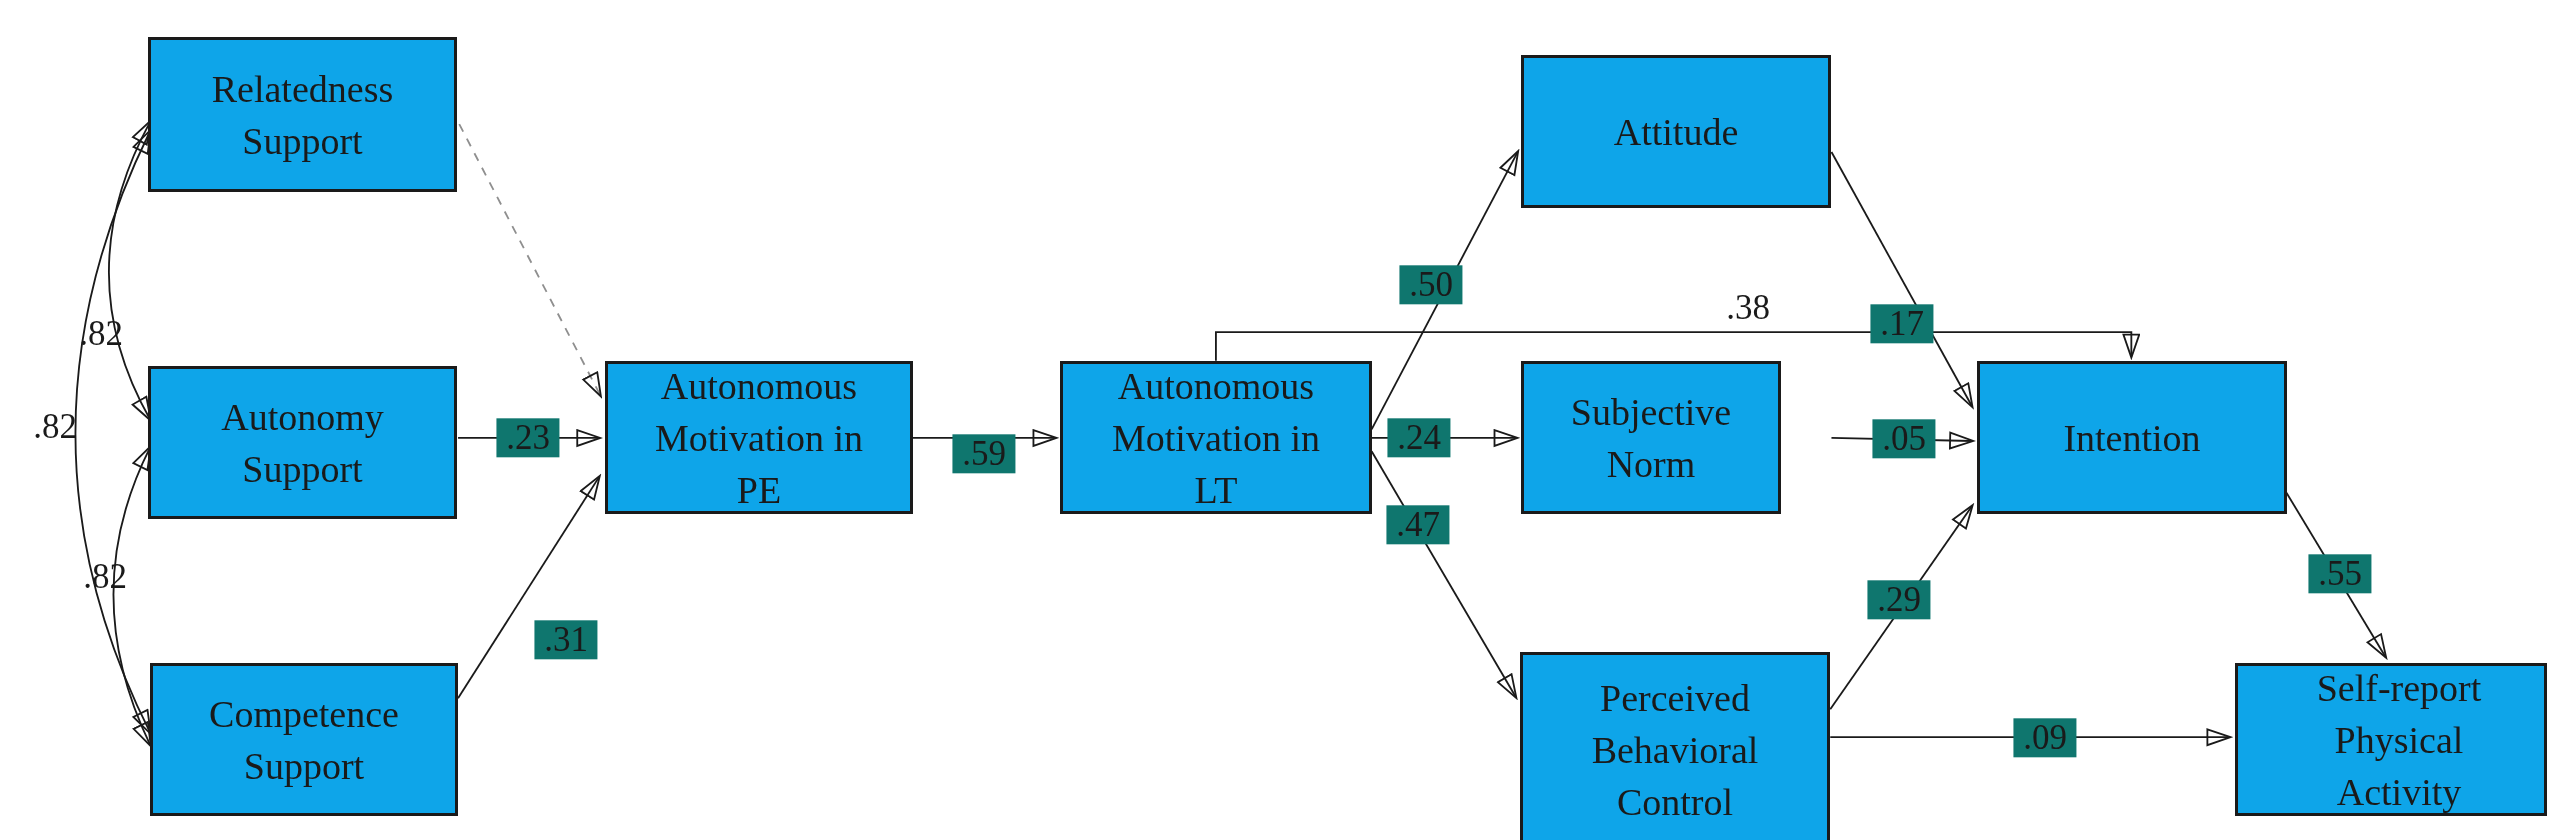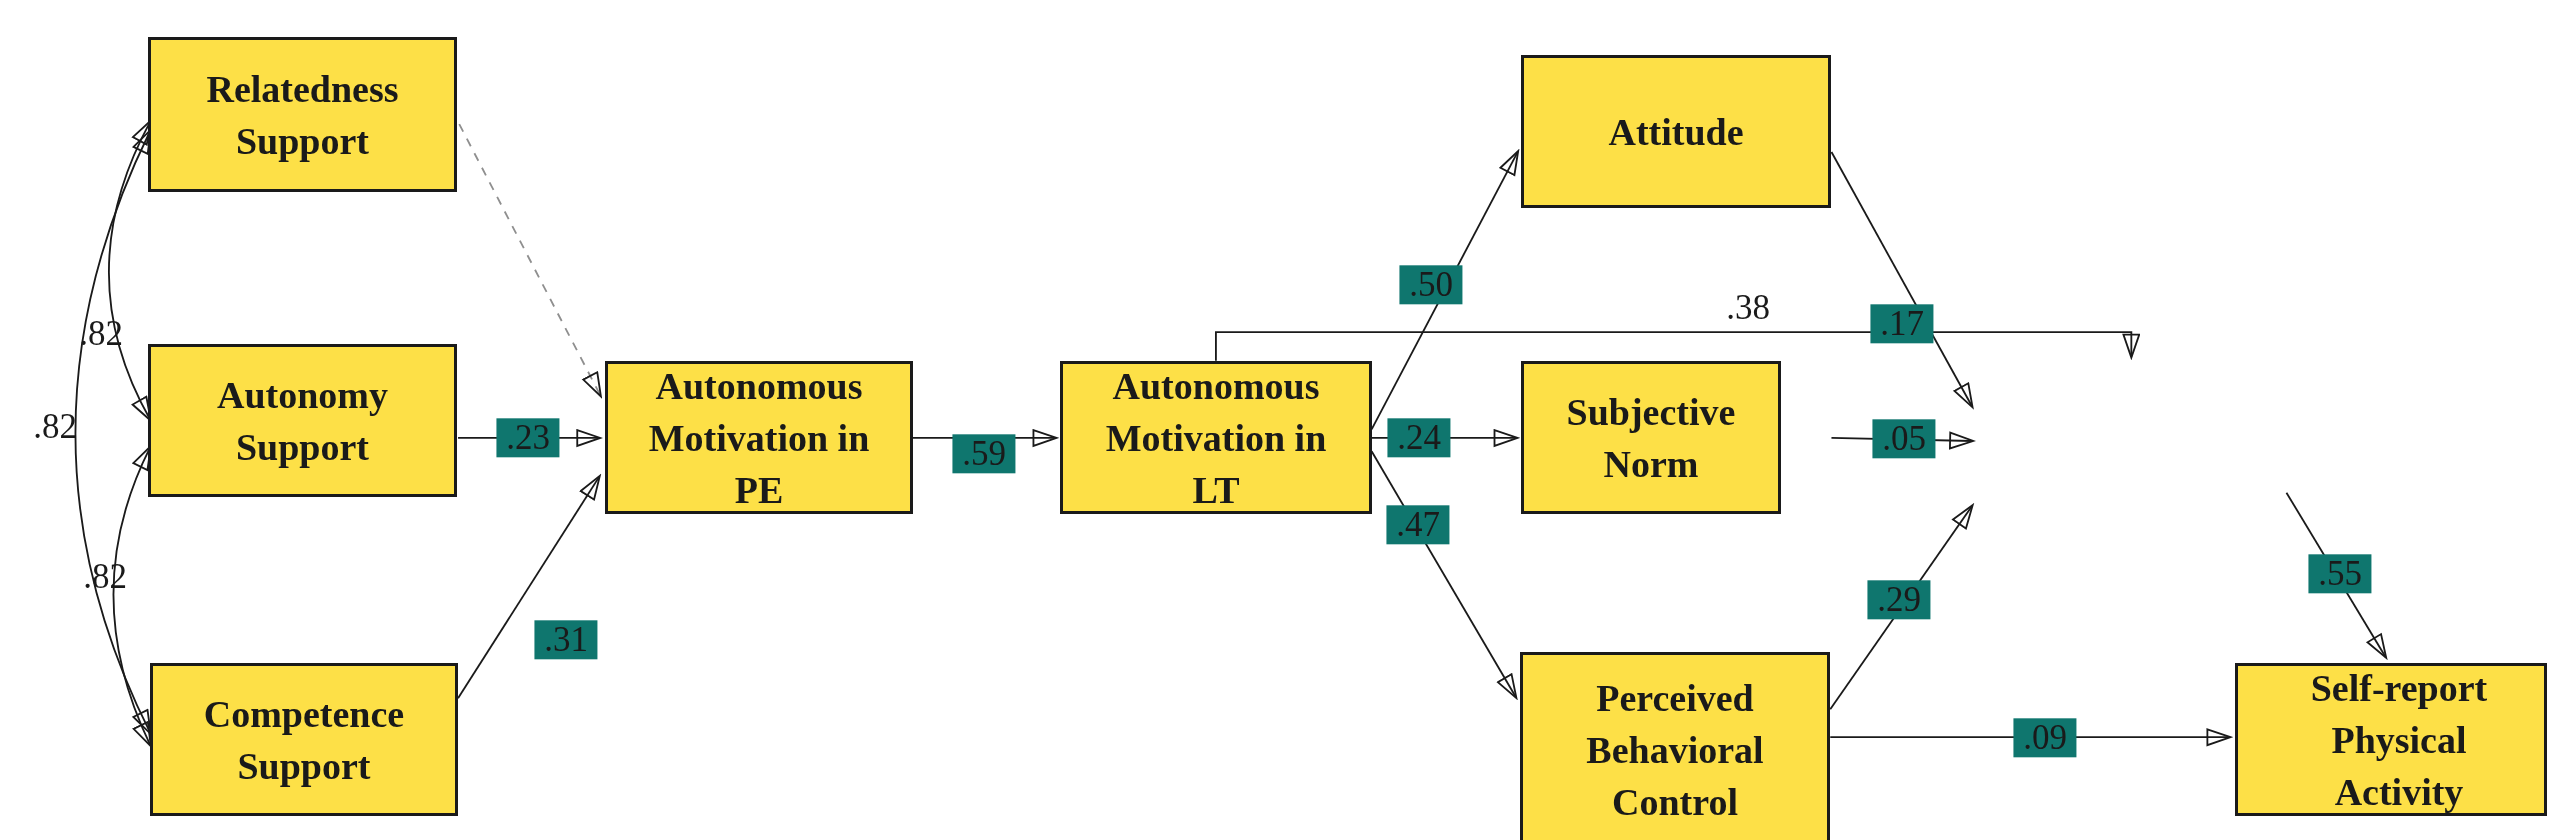--- a/index.html
+++ b/index.html
@@ -20,28 +20,27 @@
   svg.links path { fill: none; stroke: #1a1a1a; stroke-width: 3; }
   svg.links path.corr { stroke-width: 3; }
   svg.links path.dashed {
     stroke: #8f8f8f;
     stroke-dasharray: 14 13;
   }
   .node {
     position: absolute;
     box-sizing: border-box;
     border: 3px solid #1a1a1a;
-    background: #fde047;
+    background: #0ea5e9;
     display: flex;
     align-items: center;
     justify-content: center;
     text-align: center;
     font-size: 38px;
     line-height: 52px;
-    font-weight: bold;
   }
   .node span { white-space: pre-line; }
   .coef {
     position: absolute;
     transform: translate(-50%, -50%);
     font-size: 35px;
     line-height: 37px;
     white-space: nowrap;
   }
   .coef.onln {
@@ -80,21 +79,21 @@
     <path d="M 3010 720 L 3241 725" marker-end="url(#arrow)"></path>
     <path d="M 3008 1166 L 3241 832" marker-end="url(#arrow)"></path>
     <path d="M 3008 1212 L 3664 1212" marker-end="url(#arrow)"></path>
     <path d="M 3758 810 L 3921 1080" marker-end="url(#arrow)"></path>
   </svg>
 
   <div class="node" style="left:148px; top:37px; width:309px; height:155px;">
     <span>Relatedness
 Support</span>
   </div>
-  <div class="node" style="left:148px; top:344px; width:309px; height:153px;">
+  <div class="node" style="left:148px; top:366px; width:309px; height:153px;">
     <span>Autonomy
 Support</span>
   </div>
   <div class="node" style="left:150px; top:663px; width:308px; height:153px;">
     <span>Competence
 Support</span>
   </div>
   <div class="node" style="left:605px; top:361px; width:308px; height:153px;">
     <span>Autonomous
 Motivation in
@@ -110,20 +109,23 @@
   </div>
   <div class="node" style="left:1521px; top:361px; width:260px; height:153px;">
     <span>Subjective
 Norm</span>
   </div>
   <div class="node" style="left:1520px; top:652px; width:310px; height:196px;">
     <span>Perceived
 Behavioral
 Control</span>
   </div>
+  <div class="node" style="left:1977px; top:361px; width:310px; height:153px;">
+    <span>Intention</span>
+  </div>
   <div class="node" style="left:2235px; top:663px; width:312px; height:153px;padding-left:16px;">
     <span>Self-report
 Physical
 Activity</span>
   </div>
 
   <div class="coef" style="left:101px; top:333px;">.82</div>
   <div class="coef" style="left:55px; top:426px;">.82</div>
   <div class="coef" style="left:105px; top:576px;">.82</div>
   <div class="coef onln" style="left:528px; top:438px;">.23</div>

